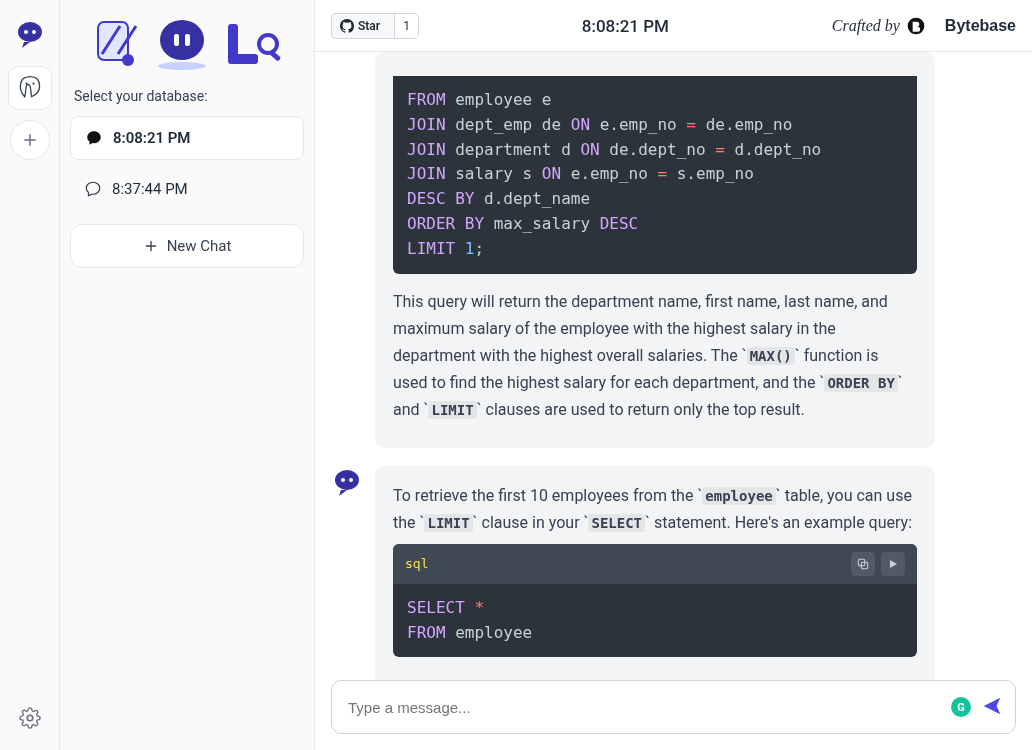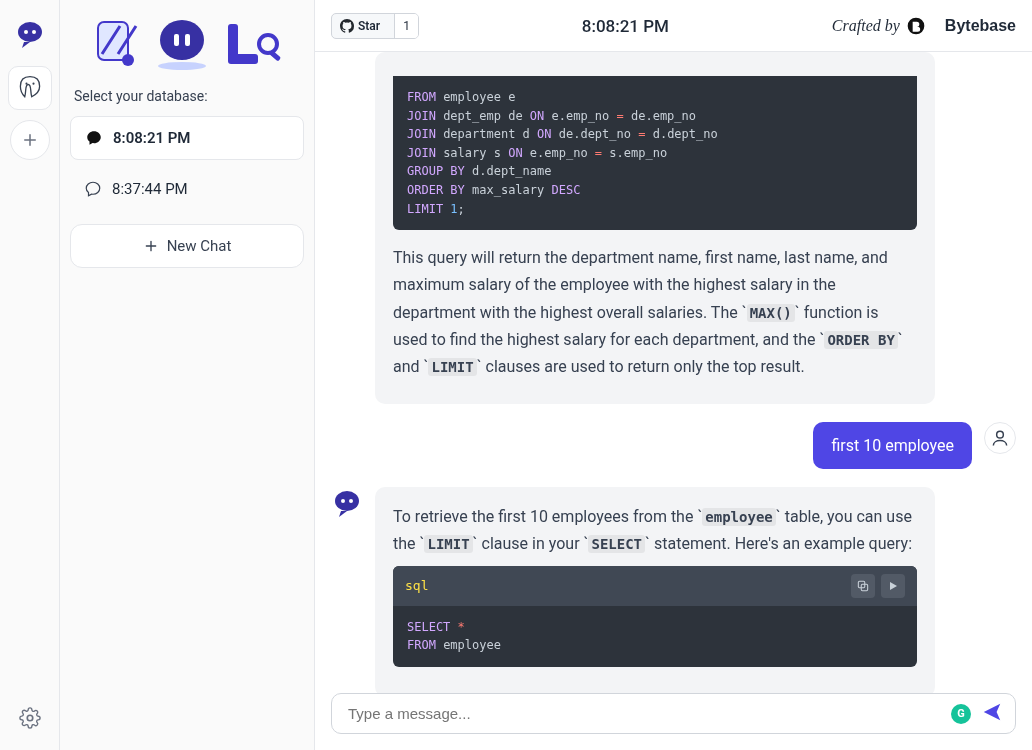--- a/index.html
+++ b/index.html
@@ -36,27 +36,27 @@
 .bubble { background: #f3f4f6; border-radius: 10px; padding: 16px 18px; max-width: 560px; font-size: 16px; line-height: 1.7; color: #374151; }
 .bubble.user { background: #4f46e5; color: #fff; padding: 10px 18px; }
 .bubble p { margin-bottom: 8px; }
 .inline-code { font-family: ui-monospace, Menlo, monospace; background: rgba(0,0,0,0.06); padding: 1px 3px; border-radius: 3px; font-size: 14px; font-weight: 600; }
 .codeblock { background: #2d333b; border-radius: 6px; margin: 8px 0 14px; overflow: hidden; }
 .codeblock.notop { border-top-left-radius: 0; border-top-right-radius: 0; }
 .codehead { background: #404854; padding: 8px 12px; display: flex; align-items: center; justify-content: space-between; color: #fde047; font-size: 13px; }
 .codehead-lang { font-family: ui-monospace, monospace; }
 .codehead-actions { display: flex; gap: 6px; }
 .codehead-actions .act { width: 24px; height: 24px; background: #525a66; border-radius: 4px; display: flex; align-items: center; justify-content: center; cursor: pointer; }
-.code { padding: 12px 14px; font-family: ui-monospace, Menlo, monospace; font-size: 12px; line-height: 1.55; color: #c9d1d9; white-space: pre; overflow-x: auto; border-radius: 12px; }
+.code { padding: 12px 14px; font-family: ui-monospace, Menlo, monospace; font-size: 16px; line-height: 1.55; color: #c9d1d9; white-space: pre; overflow-x: auto; border-radius: 12px; }
 .code::-webkit-scrollbar { height: 7px; }
 .code::-webkit-scrollbar-thumb { background: #6b727d; border-radius: 4px; }
 .kw { color: #d2a8ff; }
 .op { color: #ff7b72; }
 .num { color: #79c0ff; }
-.composer { position: absolute; bottom: 16px; left: 16px; right: 16px; background: #fff; border: 1px solid #d1d5db; border-radius: 10px; height: 41px; display: flex; align-items: center; padding: 0 12px 0 16px; gap: 10px; }
+.composer { position: absolute; bottom: 16px; left: 16px; right: 16px; background: #fff; border: 1px solid #d1d5db; border-radius: 10px; height: 54px; display: flex; align-items: center; padding: 0 12px 0 16px; gap: 10px; }
 .composer input { flex: 1; border: none; outline: none; font-size: 15px; color: #374151; }
 .grammarly { width: 20px; height: 20px; border-radius: 50%; background: #15c39a; display: flex; align-items: center; justify-content: center; color: #fff; font-size: 11px; font-weight: 700; }
 .send { color: #4f46e5; cursor: pointer; }
 </style>
 </head>
 <body>
 
 <div class="rail">
   <div class="rail-item">
     <svg width="32" height="32" viewBox="0 0 32 32">
@@ -161,37 +161,28 @@
   <div class="conv">
 
     <div class="msg-row">
       <div style="width:32px;flex-shrink:0"></div>
       <div class="bubble">
         <div class="codeblock notop">
           <div class="code" id="code1"><span class="kw">FROM</span> employee e
 <span class="kw">JOIN</span> dept_emp de <span class="kw">ON</span> e.emp_no <span class="op">=</span> de.emp_no
 <span class="kw">JOIN</span> department d <span class="kw">ON</span> de.dept_no <span class="op">=</span> d.dept_no
 <span class="kw">JOIN</span> salary s <span class="kw">ON</span> e.emp_no <span class="op">=</span> s.emp_no
-<span class="kw">GROUP BY</span> d.dept_name
+<span class="kw">DESC BY</span> d.dept_name
 <span class="kw">ORDER BY</span> max_salary <span class="kw">DESC</span>
 <span class="kw">LIMIT</span> <span class="num">1</span>;</div>
         </div>
         <p><span>This query will return the department name, first name, last name, and maximum salary of the employee with the highest salary in the department with the highest overall salaries. The </span>`<span class="inline-code">MAX()</span>`<span> function is used to find the highest salary for each department, and the </span>`<span class="inline-code">ORDER BY</span>`<span> and </span>`<span class="inline-code">LIMIT</span>`<span> clauses are used to return only the top result.</span></p>
       </div>
     </div>
 
-    <div class="msg-row user">
-      <div class="bubble user">first 10 employee</div>
-      <div class="avatar">
-        <svg width="20" height="20" viewBox="0 0 24 24">
-            <circle cx="12" cy="8" r="4" fill="none" stroke="#374151" stroke-width="1.8"></circle>
-            <path d="M4 21c0-4 4-6 8-6s8 2 8 6" fill="none" stroke="#374151" stroke-width="1.8"></path>
-          </svg>
-      </div>
-    </div>
 
     <div class="msg-row">
       <div class="avatar" style="border:none">
         <svg width="32" height="32" viewBox="0 0 32 32">
             <ellipse cx="16" cy="14" rx="12" ry="10" fill="#3730a3"></ellipse>
             <path d="M10 24 L8 30 L16 24 Z" fill="#3730a3"></path>
             <circle cx="12" cy="14" r="2" fill="#fff"></circle>
             <circle cx="20" cy="14" r="2" fill="#fff"></circle>
           </svg>
       </div>

